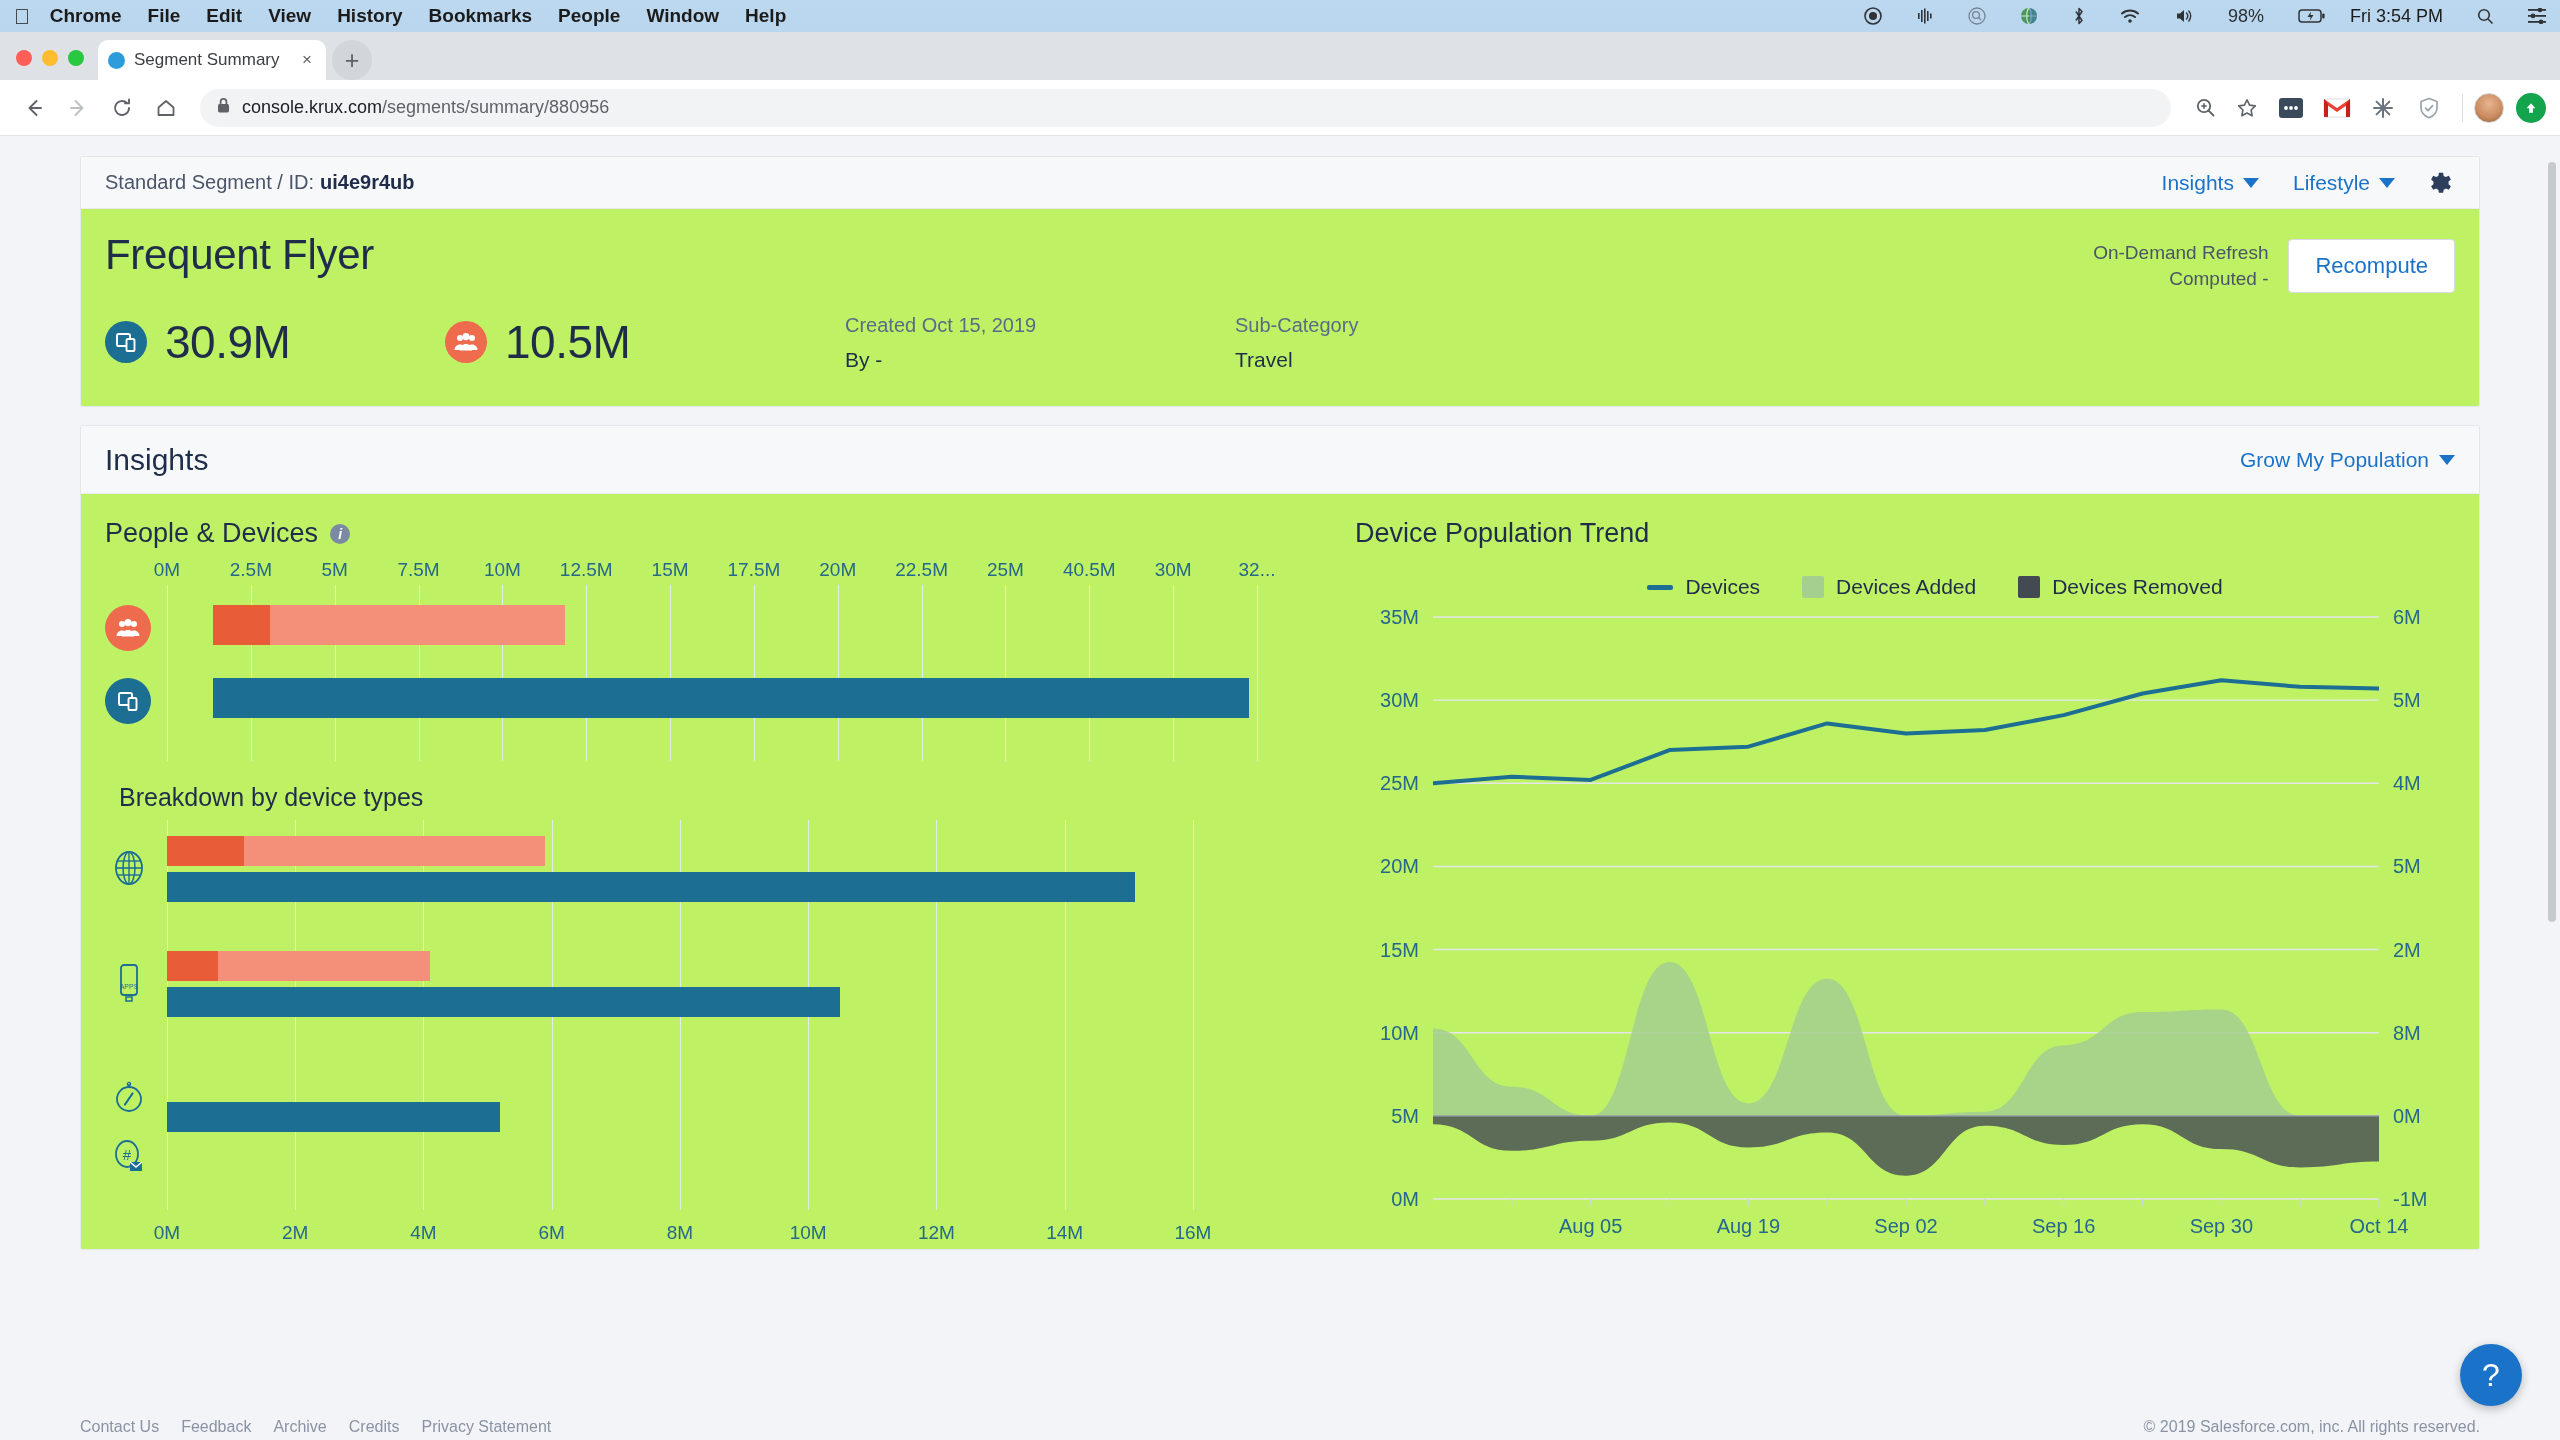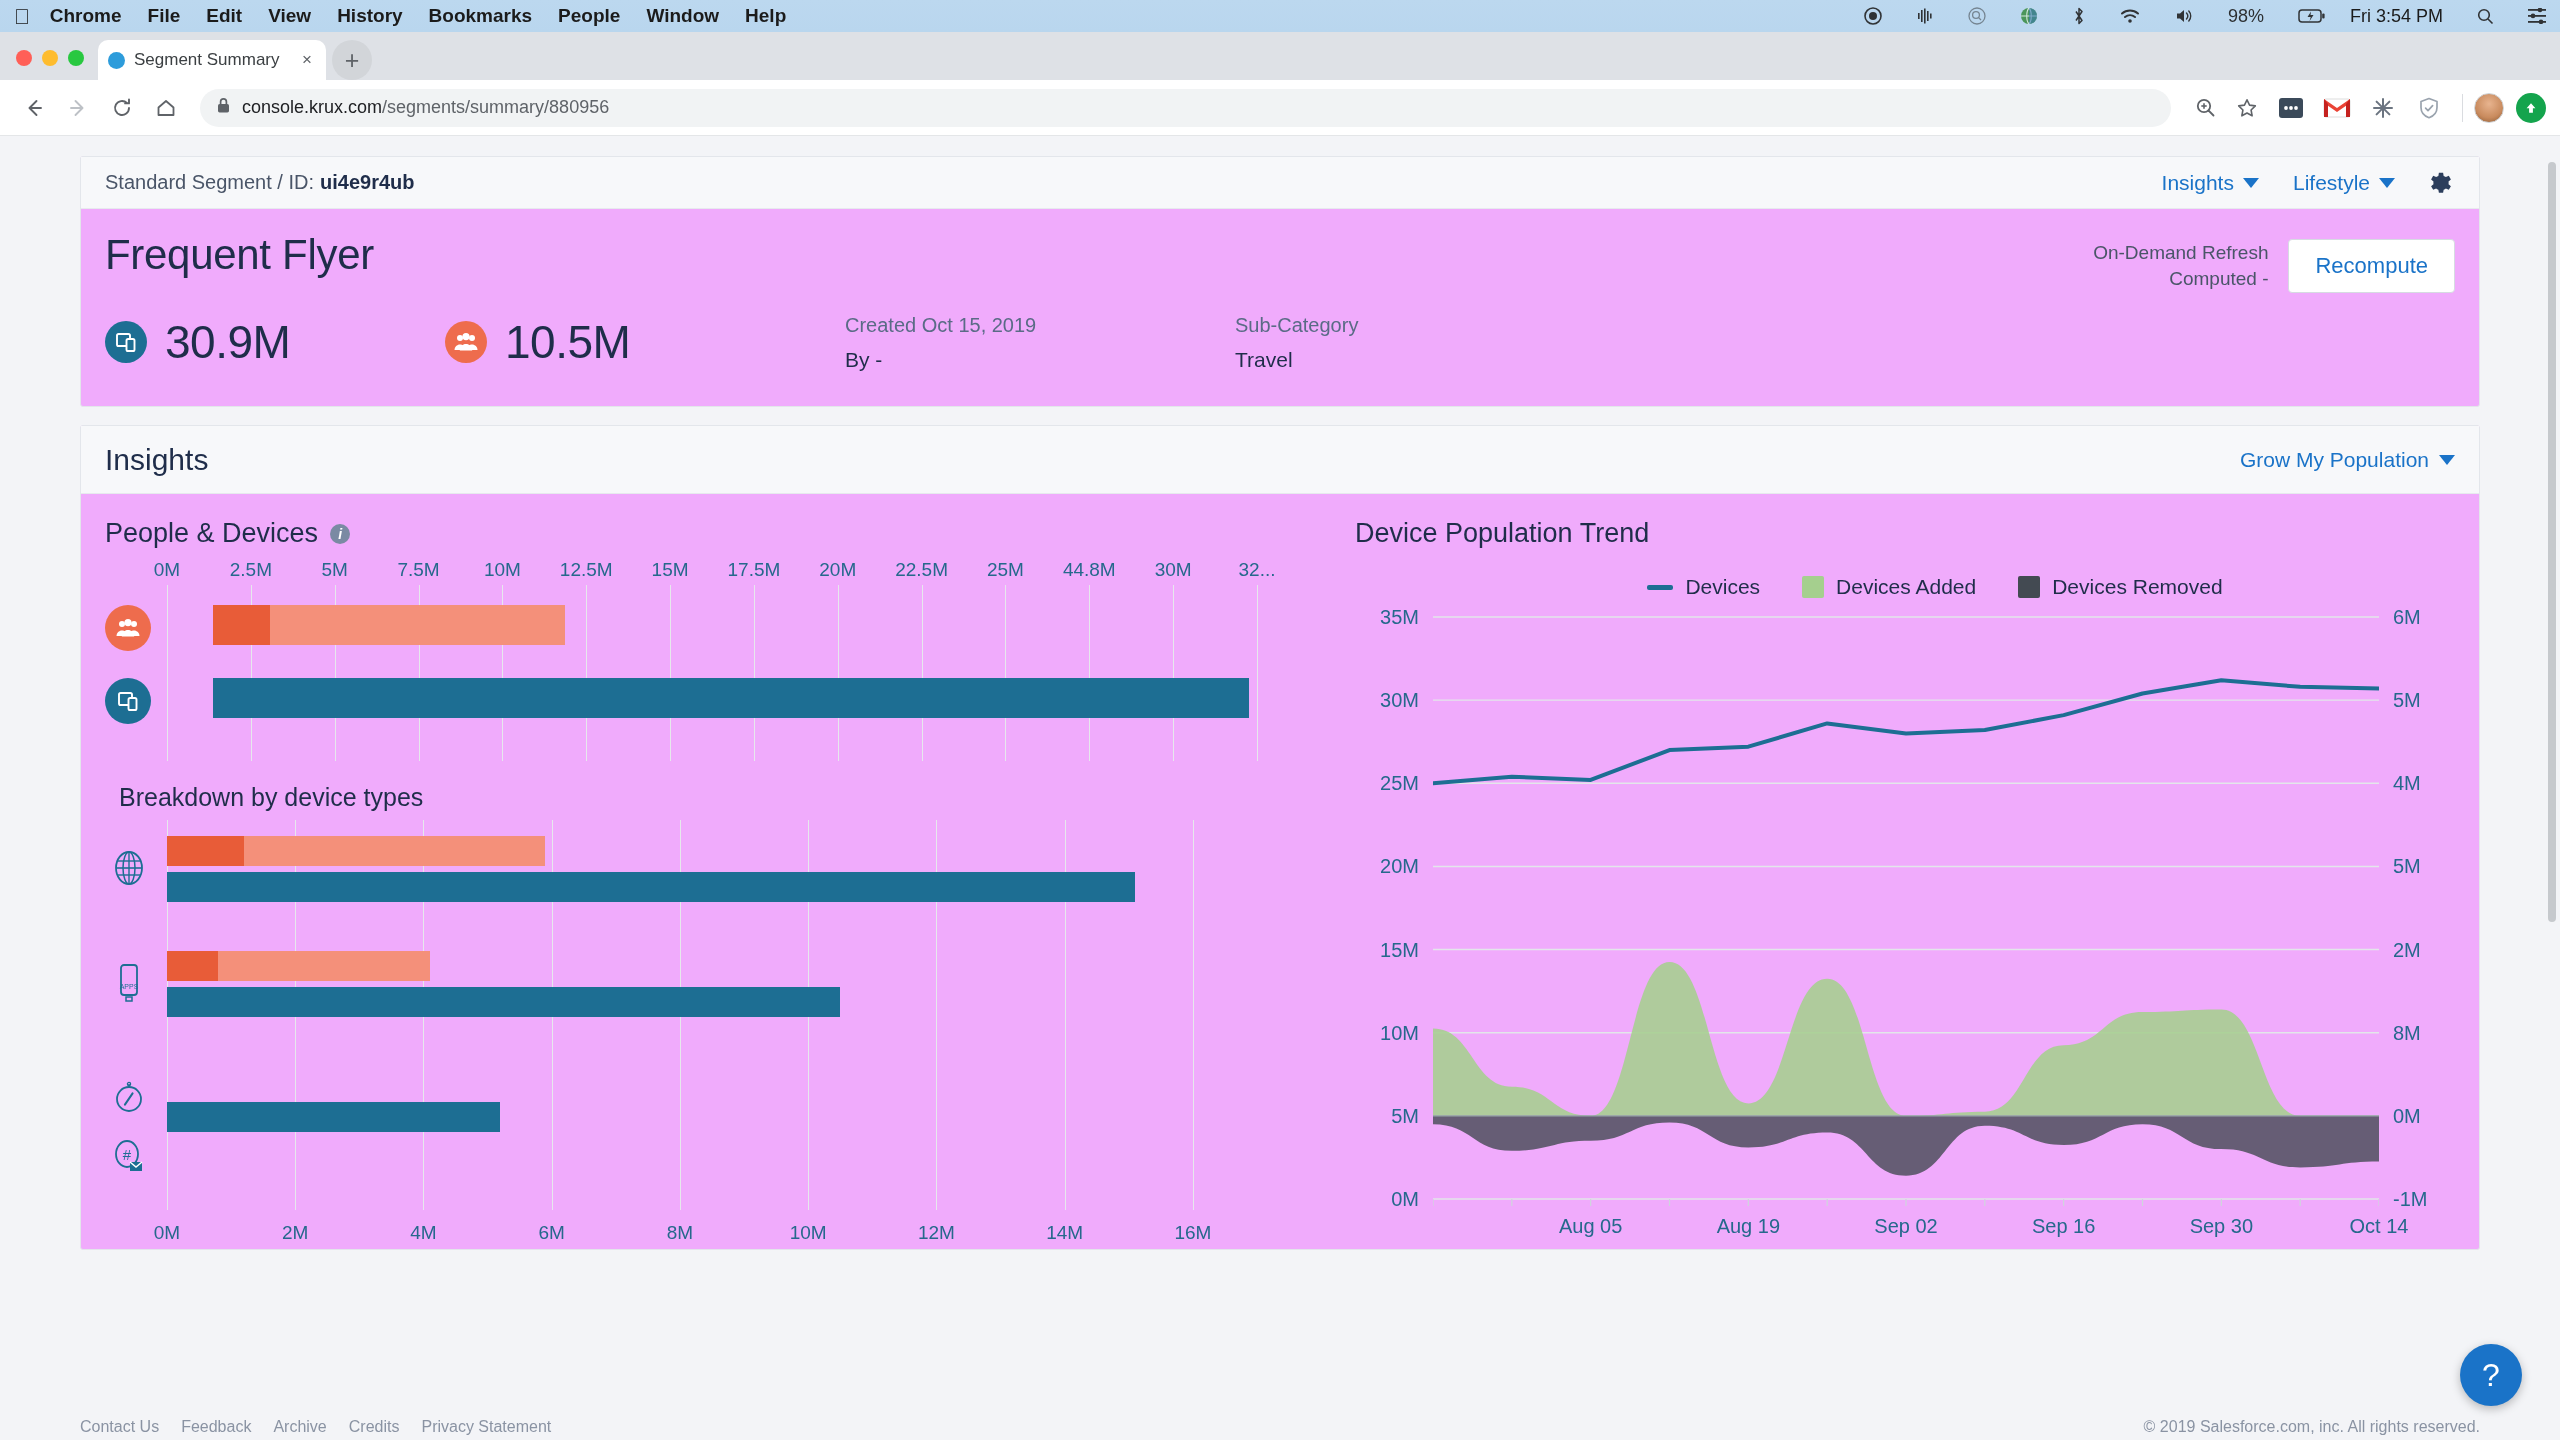--- a/index.html
+++ b/index.html
@@ -78,21 +78,21 @@
   
   .page{
     width:100%; height:calc(1440px - 32px - 48px - 56px);
     background:#f3f4f7;
     padding:20px 80px 0 80px;
     position:relative;
     overflow:hidden;
   }
 
   .card{
-    background:#f0abfc; border:1px solid #e3e6eb; border-radius:3px;
+    background:#bef264; border:1px solid #e3e6eb; border-radius:3px;
   }
 
   
   .seg-card{ margin-bottom:18px; }
   .seg-top{
     background:#f7f8fa; border-bottom:1px solid #e7eaee;
     height:52px; display:flex; align-items:center; padding:0 24px;
   }
   .seg-breadcrumb{ font-size:20px; color:#4a5568;}
   .seg-breadcrumb b{ color:#1f2d4a; font-weight:bold; margin-left:6px;}
@@ -493,21 +493,21 @@
             <span style="left: 83.8462px;">2.5M</span>
             <span style="left: 167.692px;">5M</span>
             <span style="left: 251.538px;">7.5M</span>
             <span style="left: 335.385px;">10M</span>
             <span style="left: 419.231px;">12.5M</span>
             <span style="left: 503.077px;">15M</span>
             <span style="left: 586.923px;">17.5M</span>
             <span style="left: 670.769px;">20M</span>
             <span style="left: 754.615px;">22.5M</span>
             <span style="left: 838.462px;">25M</span>
-            <span style="left: 922.308px;">44.8M</span>
+            <span style="left: 922.308px;">40.5M</span>
             <span style="left: 1006.15px;">30M</span>
             <span style="left: 1090px;">32...</span>
           </div>
 
         <div class="chart-area" id="pd-chart" style="height:176px; margin-left:62px; width:1090px;">
           <div class="gridlines" id="pd-grid">
               <i style="left: 0px;"></i>
               <i style="left: 83.8462px;"></i>
               <i style="left: 167.692px;"></i>
               <i style="left: 251.538px;"></i>

